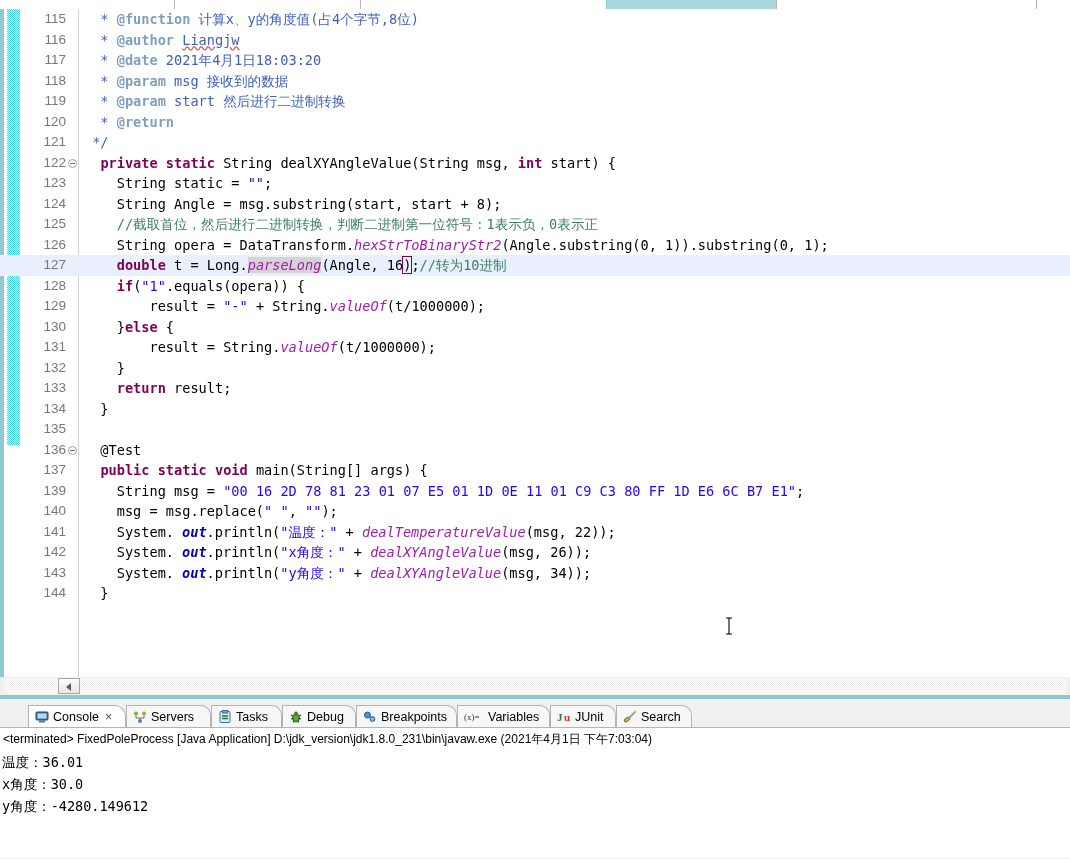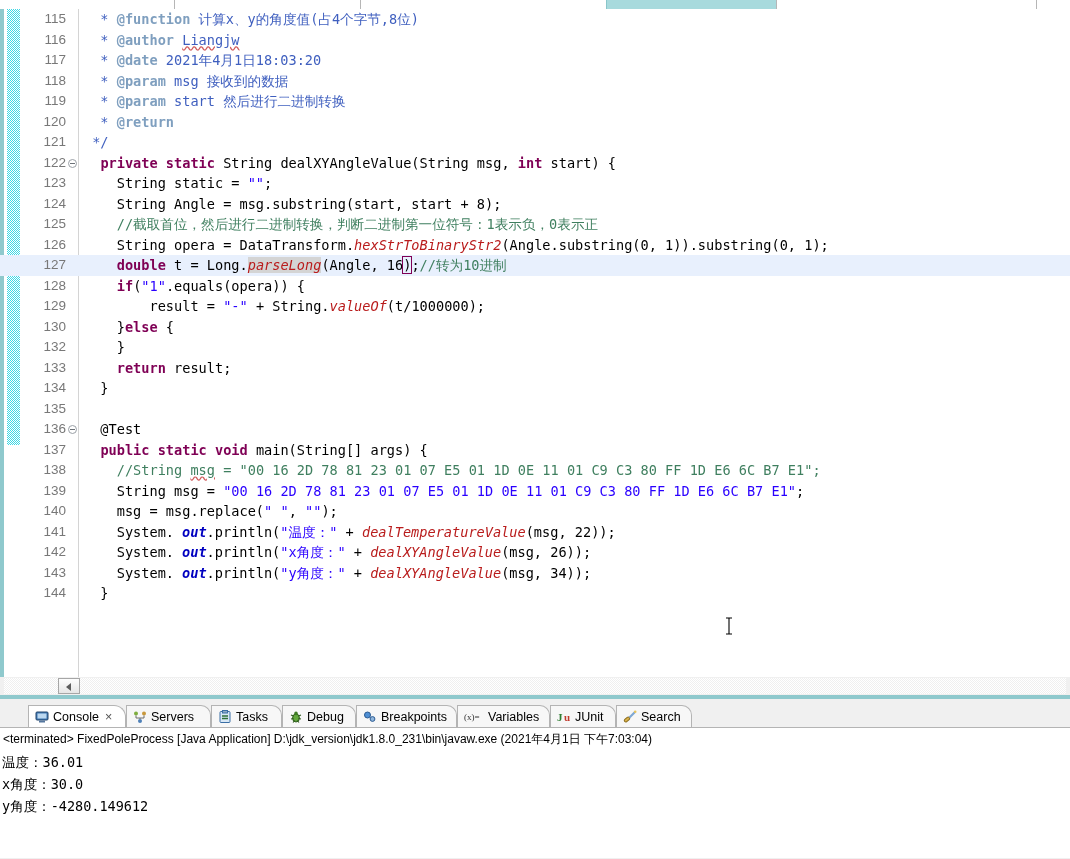--- a/index.html
+++ b/index.html
@@ -46,21 +46,21 @@
   .src{position:absolute;left:84px;top:0;line-height:20.5px;
        font-family:"DejaVu Sans Mono","Liberation Mono",monospace;font-size:13.6px;color:#000000;}
 
   
   .kw{color:#7f0055;font-weight:bold;}
   .str{color:#2a00ff;}
   .cmt{color:#3f7f5f;}
   .jdoc{color:#3f5fbf;}
   .jdtag{color:#7f9fbf;font-weight:bold;}
   .sfield{color:#0000c0;font-weight:bold;font-style:italic;margin-left:8px;}
-  .smeth{color:#b91c1c;font-style:italic;}
+  .smeth{color:#a21caf;font-style:italic;}
   .plain{color:#000000;}
   .spell{text-decoration:underline;text-decoration-style:wavy;text-decoration-color:#d05a5a;}
   .occ{background:#d4d4d4;}
   .brkt{outline:1px solid #7f0055;}
 
   
   .hscroll{position:absolute;left:0;top:677px;width:1070px;height:18px;background:#f0f0f0;}
   .hscroll .track{position:absolute;left:4px;top:1px;width:1062px;height:16px;
      background-image:linear-gradient(45deg,#ffffff 25%,#efefef 25%,#efefef 50%,#ffffff 50%,#ffffff 75%,#efefef 75%);
      background-size:2px 2px;}
@@ -124,27 +124,27 @@
           <div class="row"><span class="lno">121</span><span class="src"><span class="jdoc"> */</span></span></div>
           <div class="row"><span class="lno">122</span><span class="fold"></span><span class="src"><span class="plain">  </span><span class="kw">private static</span><span class="plain"> String dealXYAngleValue(String msg, </span><span class="kw">int</span><span class="plain"> start) {</span></span></div>
           <div class="row"><span class="lno">123</span><span class="src"><span class="plain">    String static = </span><span class="str">""</span><span class="plain">;</span></span></div>
           <div class="row"><span class="lno">124</span><span class="src"><span class="plain">    String Angle = msg.substring(start, start + 8);</span></span></div>
           <div class="row"><span class="lno">125</span><span class="src"><span class="cmt">    //截取首位，然后进行二进制转换，判断二进制第一位符号：1表示负，0表示正</span></span></div>
           <div class="row"><span class="lno">126</span><span class="src"><span class="plain">    String opera = DataTransform.</span><span class="smeth">hexStrToBinaryStr2</span><span class="plain">(Angle.substring(0, 1)).substring(0, 1);</span></span></div>
           <div class="row hl"><span class="lno">127</span><span class="src"><span class="plain">    </span><span class="kw">double</span><span class="plain"> t = Long.</span><span class="smeth occ">parseLong</span><span class="plain">(Angle, 16</span><span class="brkt">)</span><span class="plain">;</span><span class="cmt">//转为10进制</span></span></div>
           <div class="row"><span class="lno">128</span><span class="src"><span class="plain">    </span><span class="kw">if</span><span class="plain">(</span><span class="str">"1"</span><span class="plain">.equals(opera)) {</span></span></div>
           <div class="row"><span class="lno">129</span><span class="src"><span class="plain">        result = </span><span class="str">"-"</span><span class="plain"> + String.</span><span class="smeth">valueOf</span><span class="plain">(t/1000000);</span></span></div>
           <div class="row"><span class="lno">130</span><span class="src"><span class="plain">    }</span><span class="kw">else</span><span class="plain"> {</span></span></div>
+          <div class="row"><span class="lno">131</span><span class="src"><span class="plain">        result = String.</span><span class="smeth">valueOf</span><span class="plain">(t/1000000);</span></span></div>
           <div class="row"><span class="lno">132</span><span class="src"><span class="plain">    }</span></span></div>
           <div class="row"><span class="lno">133</span><span class="src"><span class="plain">    </span><span class="kw">return</span><span class="plain"> result;</span></span></div>
           <div class="row"><span class="lno">134</span><span class="src"><span class="plain">  }</span></span></div>
           <div class="row"><span class="lno">135</span><span class="src"></span></div>
           <div class="row"><span class="lno">136</span><span class="fold"></span><span class="src"><span class="plain">  @Test</span></span></div>
           <div class="row"><span class="lno">137</span><span class="src"><span class="plain">  </span><span class="kw">public static void</span><span class="plain"> main(String[] args) {</span></span></div>
-          <div class="row"><span class="lno">138</span><span class="src"><span class="cmt">    //String </span><span class="cmt spell">msg</span><span class="cmt"> = "00 16 2D 78 81 23 01 07 E5 01 1D 0E 11 01 C9 C3 80 FF 1D E6 6C B7 E1";</span></span></div>
           <div class="row"><span class="lno">139</span><span class="src"><span class="plain">    String msg = </span><span class="str">"00 16 2D 78 81 23 01 07 E5 01 1D 0E 11 01 C9 C3 80 FF 1D E6 6C B7 E1"</span><span class="plain">;</span></span></div>
           <div class="row"><span class="lno">140</span><span class="src"><span class="plain">    msg = msg.replace(</span><span class="str">" "</span><span class="plain">, </span><span class="str">""</span><span class="plain">);</span></span></div>
           <div class="row"><span class="lno">141</span><span class="src"><span class="plain">    System.</span><span class="sfield">out</span><span class="plain">.println(</span><span class="str">"温度："</span><span class="plain"> + </span><span class="smeth">dealTemperatureValue</span><span class="plain">(msg, 22));</span></span></div>
           <div class="row"><span class="lno">142</span><span class="src"><span class="plain">    System.</span><span class="sfield">out</span><span class="plain">.println(</span><span class="str">"x角度："</span><span class="plain"> + </span><span class="smeth">dealXYAngleValue</span><span class="plain">(msg, 26));</span></span></div>
           <div class="row"><span class="lno">143</span><span class="src"><span class="plain">    System.</span><span class="sfield">out</span><span class="plain">.println(</span><span class="str">"y角度："</span><span class="plain"> + </span><span class="smeth">dealXYAngleValue</span><span class="plain">(msg, 34));</span></span></div>
           <div class="row"><span class="lno">144</span><span class="src"><span class="plain">  }</span></span></div>
         </div>
 
       <svg class="cursor-ibeam" viewBox="0 0 9 18">
         <path d="M1 1 H7 M4 1 V17 M1 17 H7" stroke="#000" stroke-width="1.1" fill="none"></path>

